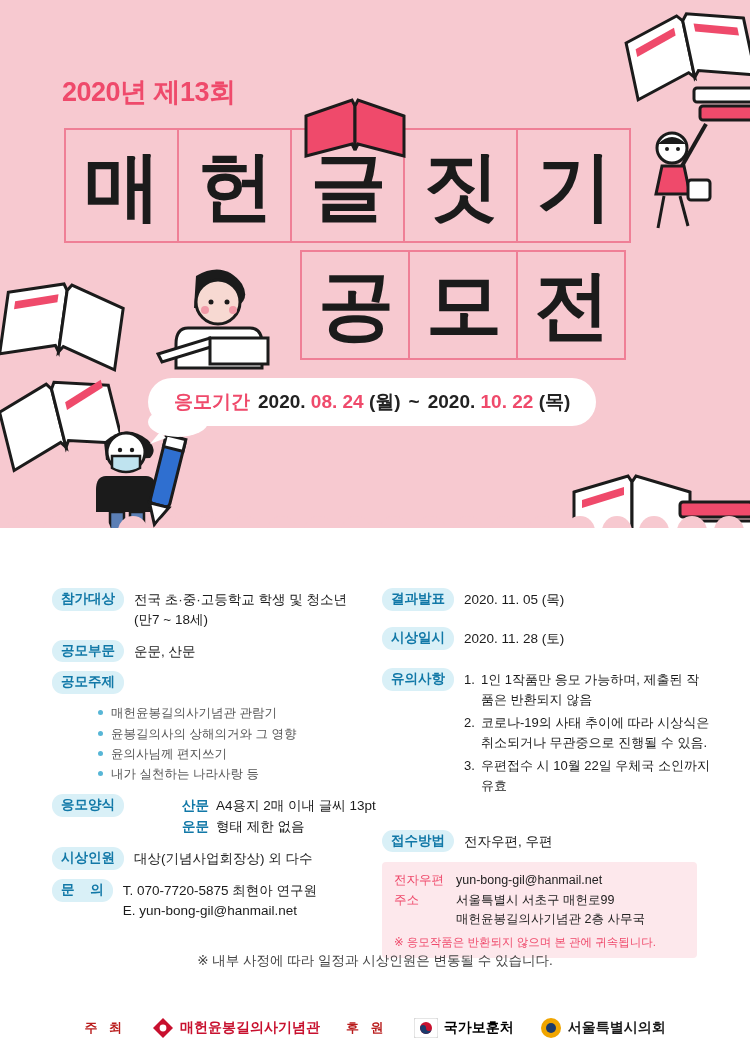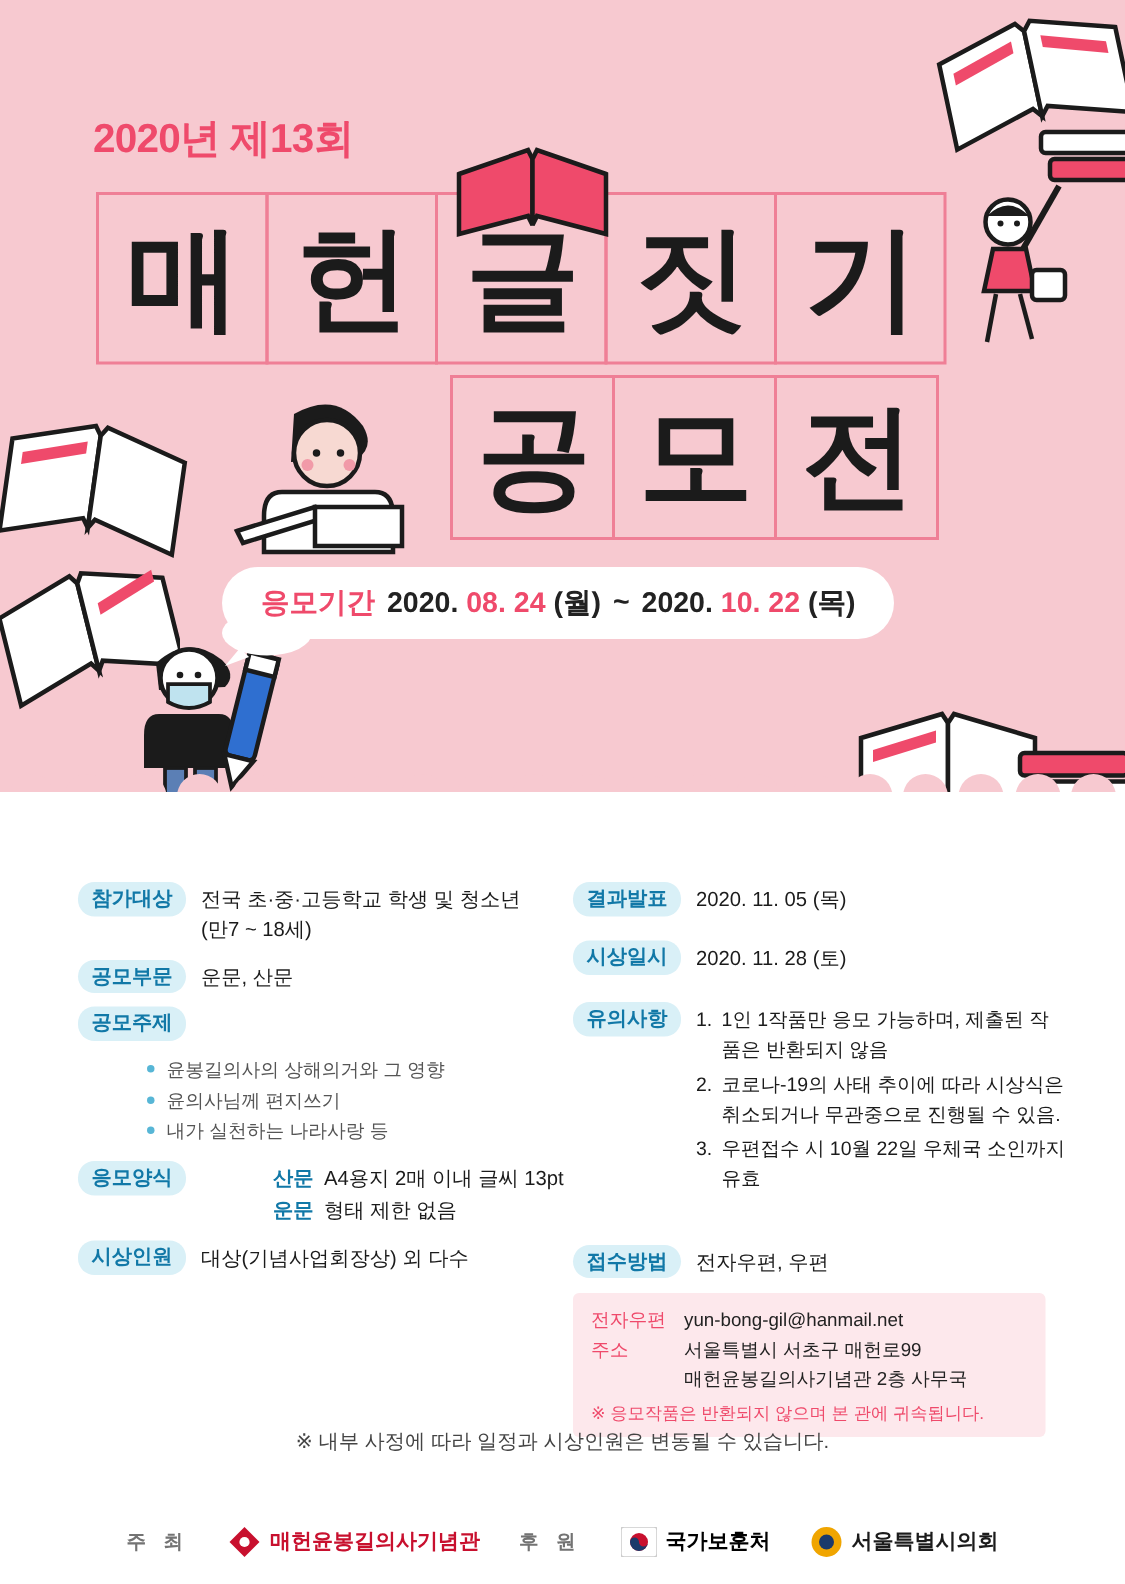--- a/index.html
+++ b/index.html
@@ -126,21 +126,21 @@
   .notice {
     position:absolute; left:0; top:392px; width:750px; text-align:center;
     font-size:13.5px; color:#444;
   }
 
   
   .footer {
     position:absolute; left:0; top:1000px; width:750px; height:56px;
     display:flex; align-items:center; justify-content:center; gap:26px;
   }
-  .f-lab { color:#737373; font-size:13px; font-weight:bold; letter-spacing:4px; }
+  .f-lab { color:#b91c1c; font-size:13px; font-weight:bold; letter-spacing:4px; }
   .f-org { display:flex; align-items:center; gap:6px; font-size:14px; font-weight:bold; color:#1b1b1b; }
   .f-org .nm { color:#c8102e; }
   .f-org .nm2 { color:#000000; }
   .f-org .nm3 { color:#1b1b1b; }
 </style>
 </head>
 <body>
 
 <div class="poster">
 
@@ -301,20 +301,21 @@
       <div class="row">
         <div class="tag">공모부문</div>
         <div class="val">운문, 산문</div>
       </div>
 
       <div class="row">
         <div class="tag">공모주제</div>
       </div>
 
       <ul class="bullets">
+        <li>매헌윤봉길의사기념관 관람기</li>
         <li>윤봉길의사의 상해의거와 그 영향</li>
         <li>윤의사님께 편지쓰기</li>
         <li>내가 실천하는 나라사랑 등</li>
       </ul>
 
       <div class="row">
         <div class="tag">응모양식</div>
         <div class="val">
           <div class="formrow">
             <span class="formkey">산문</span>
@@ -325,20 +326,27 @@
             <span>형태 제한 없음</span>
           </div>
         </div>
       </div>
 
       <div class="row">
         <div class="tag">시상인원</div>
         <div class="val">대상(기념사업회장상) 외 다수</div>
       </div>
 
+      <div class="row">
+        <div class="tag wide">문    의</div>
+        <div class="val">
+          <span class="sub">T. 070-7720-5875 최현아 연구원</span>
+          <span class="sub">E. yun-bong-gil@hanmail.net</span>
+        </div>
+      </div>
 
     </div>
 
     <div class="col-right">
 
       <div class="row">
         <div class="tag">결과발표</div>
         <div class="val">2020. 11. 05 (목)</div>
       </div>
 

